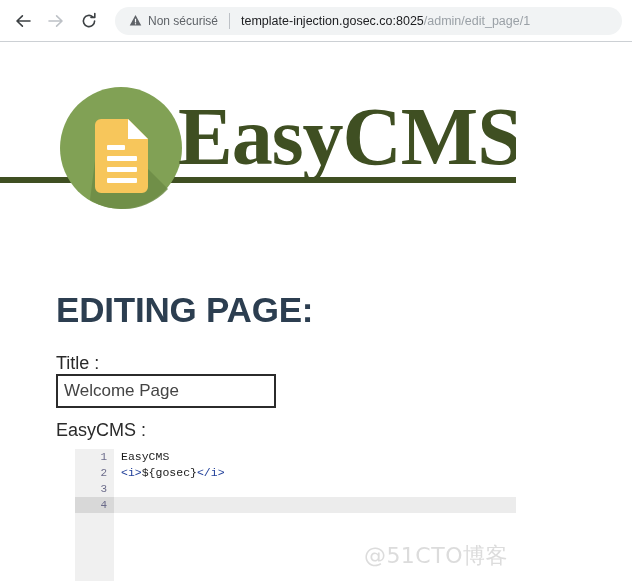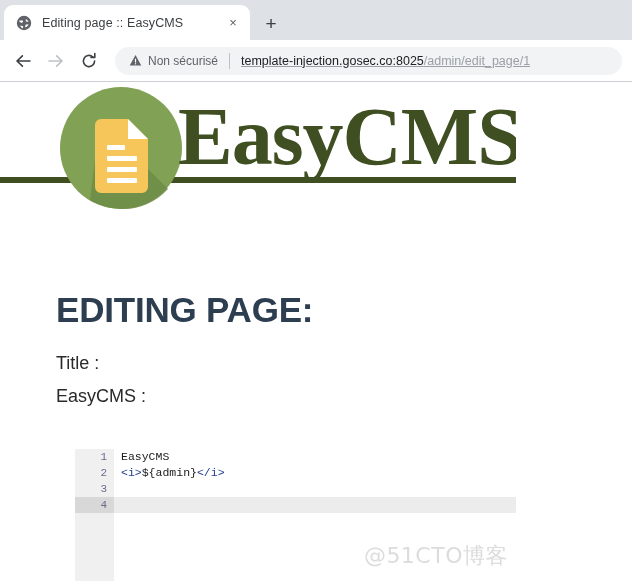--- a/index.html
+++ b/index.html
@@ -107,21 +107,20 @@
     width: 1px; height: 16px;
     background: #bdc1c6;
     margin: 0 11px;
     flex: 0 0 1px;
   }
   .url {
     font-size: 12.5px;
     color: #9aa0a6;
     white-space: nowrap;
     overflow: hidden;
-    text-decoration: underline;
   }
   .url .host { color: #202124; }
 
   
   .page {
     position: absolute;
     top: 84px; left: 0;
     width: 516px; height: 497px;
     background: #ffffff;
     overflow: hidden;
@@ -237,35 +236,20 @@
     font-family: "DejaVu Sans", sans-serif;
     letter-spacing: 0.5px;
     white-space: nowrap;
   }
 </style>
 </head>
 <body>
 
 <div class="browser-chrome">
 
-  <div class="tabstrip">
-    <div class="tab">
-      <svg class="tab-favicon" viewBox="0 0 16 16">
-        <circle cx="8" cy="8" r="7.2" fill="#5f6368"></circle>
-        <path d="M8 1.6 A6.4 6.4 0 0 1 8 14.4 A6.4 6.4 0 0 1 8 1.6 Z" fill="#5f6368"></path>
-        <path d="M3.4 5.6 h3.1 c.5 0 .7.4.5.8 l-.6 1.1 c-.2.4-.7.5-1.1.3 l-1.9-1.1 z
-                 M9.6 4.2 c1.5.3 2.6 1.4 2.9 2.8 l-2.1-.5 c-.5-.1-.8-.7-.5-1.1 z
-                 M12.6 9.2 c-.4 1.6-1.8 2.8-3.5 3 l.3-2 c.1-.5.6-.8 1.1-.6 z
-                 M4.2 10.4 l2.4.6 c.5.1.8.6.6 1.1 l-.5 1.2 c-1.2-.5-2.1-1.5-2.5-2.9 z" fill="#ffffff"></path>
-      </svg>
-      <span class="tab-title">Editing page :: EasyCMS</span>
-      <span class="tab-close">×</span>
-    </div>
-    <div class="newtab">+</div>
-  </div>
 
   <div class="toolbar">
     <div class="navbtn">
       <svg width="18" height="18" viewBox="0 0 18 18">
         <path d="M16 9 H3.2 M8.4 3.8 L3 9 l5.4 5.2" fill="none" stroke="#3c4043" stroke-width="1.6" stroke-linecap="round" stroke-linejoin="round"></path>
       </svg>
     </div>
     <div class="navbtn">
       <svg width="18" height="18" viewBox="0 0 18 18">
         <path d="M2 9 H14.8 M9.6 3.8 L15 9 l-5.4 5.2" fill="none" stroke="#bdc1c6" stroke-width="1.6" stroke-linecap="round" stroke-linejoin="round"></path>
@@ -307,33 +291,34 @@
       <rect x="47" y="80" width="30" height="5" rx="1" fill="#ffffff"></rect>
       <rect x="47" y="91" width="30" height="5" rx="1" fill="#ffffff"></rect>
     </svg>
     <div class="brand-word">EasyCMS</div>
   </div>
 
   <div class="main">
     <h1 class="page-title">EDITING PAGE:</h1>
 
     <div class="field-label">Title :</div>
+    <input class="title-input" type="text" value="Welcome Page" style="">
 
     <div class="field-label label-content">EasyCMS :</div>
   </div>
 
   <div class="editor">
     <div class="gutter">
       <div class="gutter-num">1</div>
       <div class="gutter-num">2</div>
       <div class="gutter-num">3</div>
       <div class="gutter-num active">4</div>
     </div>
     <div class="code-area">
       <div class="code-line"><span>EasyCMS</span></div>
-      <div class="code-line"><span class="tok-tag">&lt;i&gt;</span><span class="tok-expr">${admin}</span><span class="tok-tag">&lt;/i&gt;</span></div>
+      <div class="code-line"><span class="tok-tag">&lt;i&gt;</span><span class="tok-expr">${gosec}</span><span class="tok-tag">&lt;/i&gt;</span></div>
       <div class="code-line"></div>
       <div class="code-line active"></div>
     </div>
   </div>
 
   <div class="watermark">@51CTO博客</div>
 </div>
 
 </body></html>

